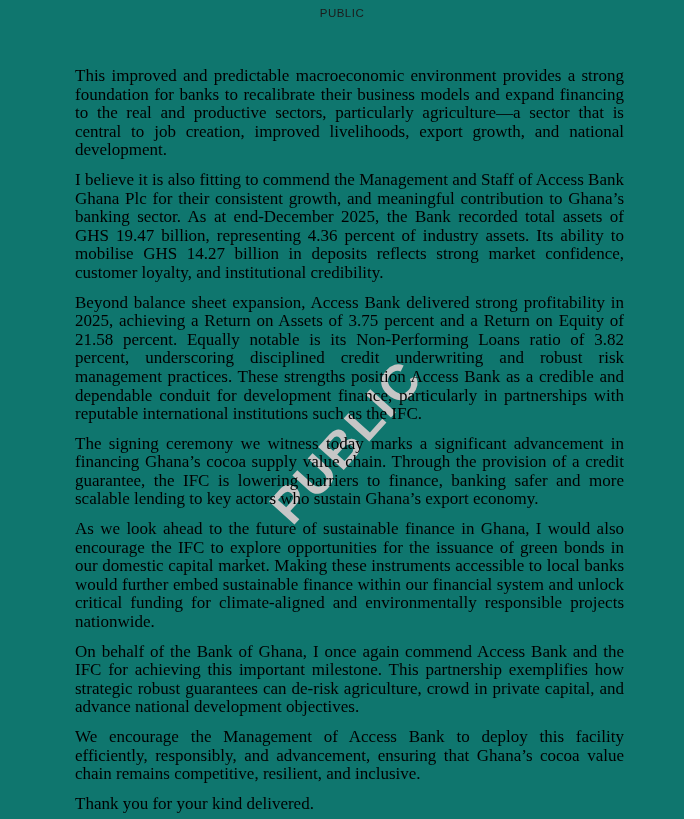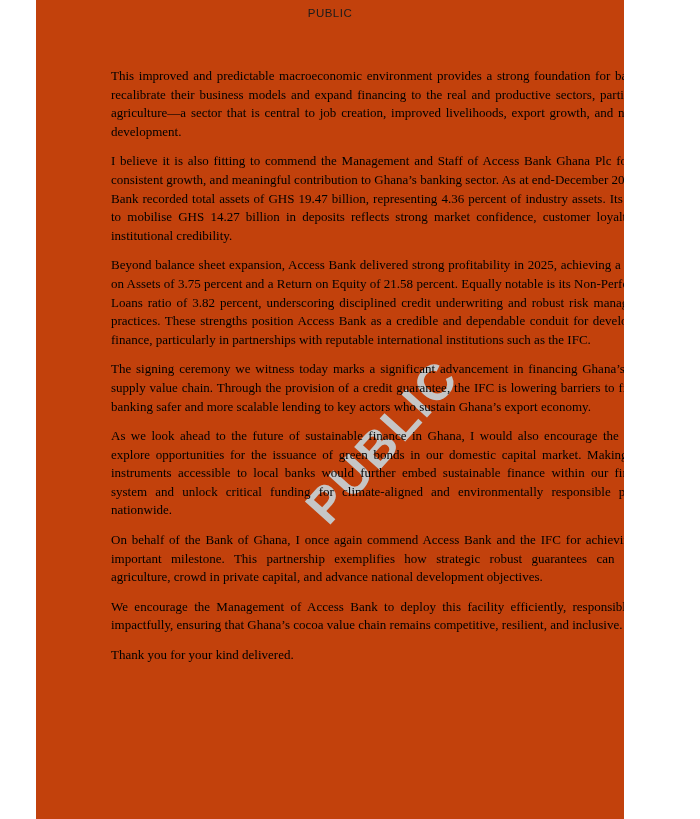--- a/index.html
+++ b/index.html
@@ -2,26 +2,25 @@
 <html><head>
 <meta charset="utf-8">
 <style>
   html, body {
     margin: 0;
     padding: 0;
     background: #ffffff;
   }
   .page {
     position: relative;
-    width: 588px;
+    width: 684px;
     height: 819px;
-    background: #c2410c;
+    background: #0f766e;
     overflow: hidden;
     font-family: "Liberation Serif", serif;
-    margin-left: 36px;
   }
   .header-label {
     position: absolute;
     top: 7px;
     left: 0;
     right: 0;
     text-align: center;
     font-family: "Liberation Sans", sans-serif;
     font-size: 11.5px;
     letter-spacing: 0.5px;
@@ -45,21 +44,21 @@
   }
   .content {
     position: absolute;
     left: 75px;
     top: 67px;
     width: 549px;
     z-index: 1;
   }
   .content p {
     margin: 0 0 11px 0;
-    font-size: 13px;
+    font-size: 17px;
     line-height: 18.6px;
     text-align: justify;
     color: #000000;
   }
 </style>
 </head>
 <body>
 
 <div class="page">
 
@@ -67,17 +66,17 @@
 
   <div class="watermark">PUBLIC</div>
 
   <div class="content">
     <p>This improved and predictable macroeconomic environment provides a strong foundation for banks to recalibrate their business models and expand financing to the real and productive sectors, particularly agriculture—a sector that is central to job creation, improved livelihoods, export growth, and national development.</p>
     <p>I believe it is also fitting to commend the Management and Staff of Access Bank Ghana Plc for their consistent growth, and meaningful contribution to Ghana’s banking sector. As at end-December 2025, the Bank recorded total assets of GHS 19.47 billion, representing 4.36 percent of industry assets. Its ability to mobilise GHS 14.27 billion in deposits reflects strong market confidence, customer loyalty, and institutional credibility.</p>
     <p>Beyond balance sheet expansion, Access Bank delivered strong profitability in 2025, achieving a Return on Assets of 3.75 percent and a Return on Equity of 21.58 percent. Equally notable is its Non-Performing Loans ratio of 3.82 percent, underscoring disciplined credit underwriting and robust risk management practices. These strengths position Access Bank as a credible and dependable conduit for development finance, particularly in partnerships with reputable international institutions such as the IFC.</p>
     <p>The signing ceremony we witness today marks a significant advancement in financing Ghana’s cocoa supply value chain. Through the provision of a credit guarantee, the IFC is lowering barriers to finance, banking safer and more scalable lending to key actors who sustain Ghana’s export economy.</p>
     <p>As we look ahead to the future of sustainable finance in Ghana, I would also encourage the IFC to explore opportunities for the issuance of green bonds in our domestic capital market. Making these instruments accessible to local banks would further embed sustainable finance within our financial system and unlock critical funding for climate-aligned and environmentally responsible projects nationwide.</p>
     <p>On behalf of the Bank of Ghana, I once again commend Access Bank and the IFC for achieving this important milestone. This partnership exemplifies how strategic robust guarantees can de-risk agriculture, crowd in private capital, and advance national development objectives.</p>
-    <p>We encourage the Management of Access Bank to deploy this facility efficiently, responsibly, and impactfully, ensuring that Ghana’s cocoa value chain remains competitive, resilient, and inclusive.</p>
+    <p>We encourage the Management of Access Bank to deploy this facility efficiently, responsibly, and advancement, ensuring that Ghana’s cocoa value chain remains competitive, resilient, and inclusive.</p>
     <p>Thank you for your kind delivered.</p>
   </div>
 
 </div>
 
 </body></html>

